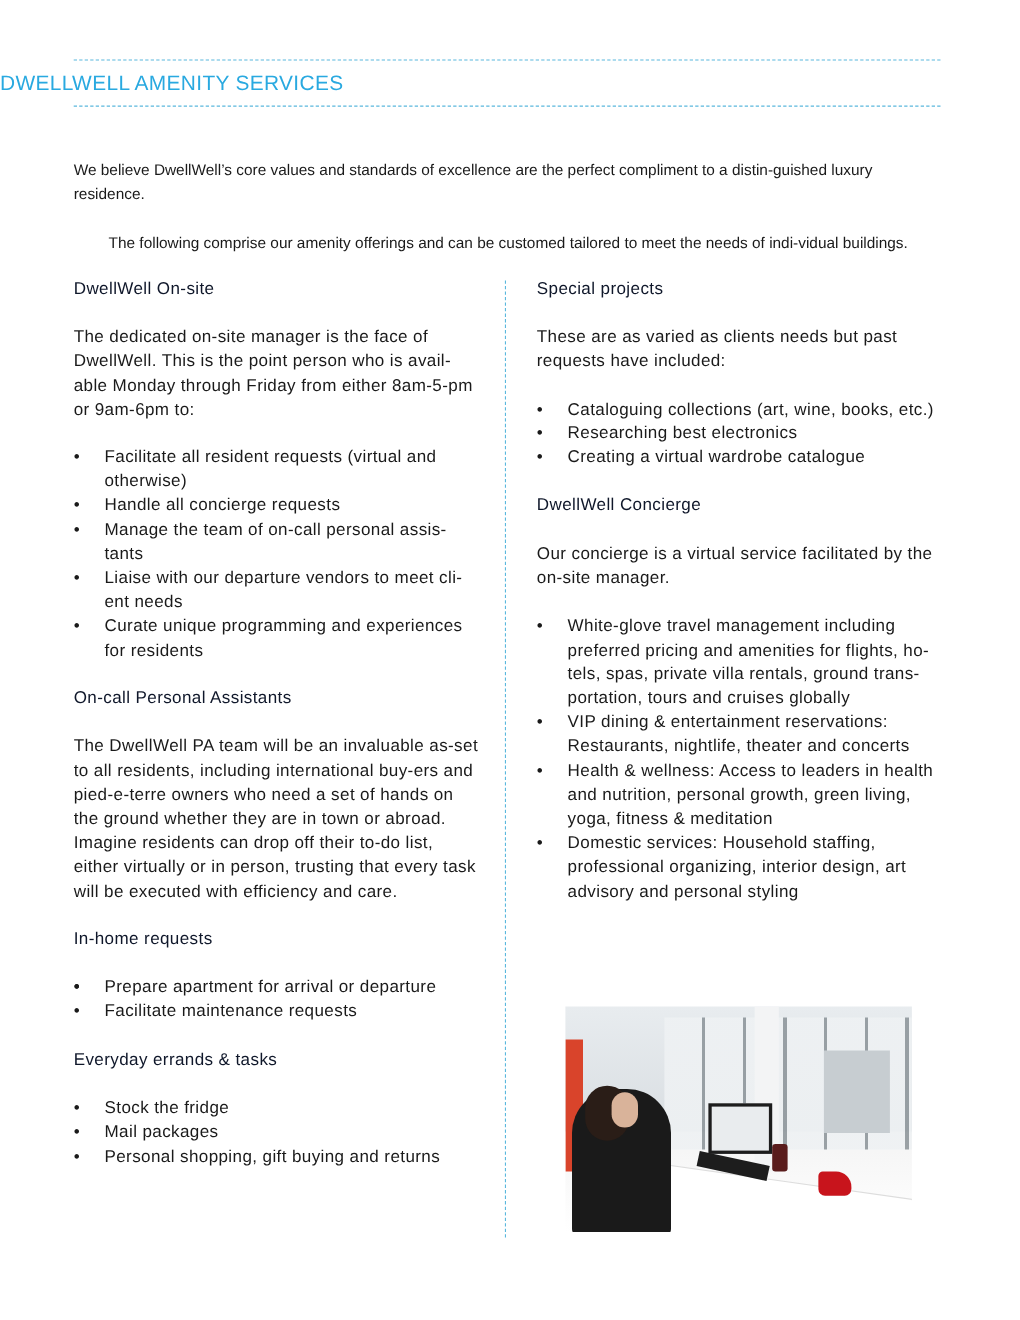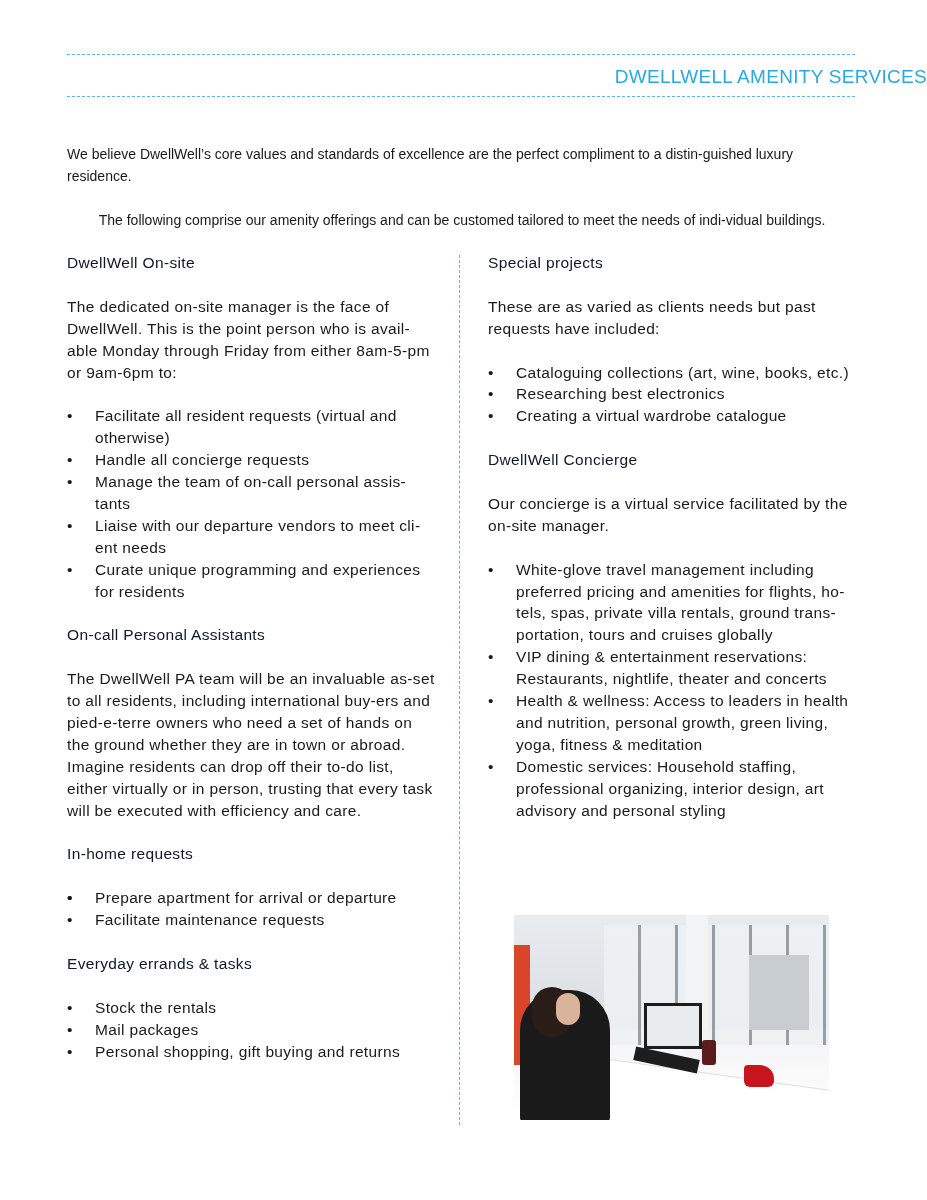--- a/index.html
+++ b/index.html
@@ -2,21 +2,21 @@
 <html><head>
 <meta charset="utf-8">
 <style>
   html, body { margin: 0; padding: 0; background: #ffffff; }
   body { width: 927px; height: 1200px; position: relative; overflow: hidden;
          font-family: "Liberation Sans", sans-serif; color: #1a1a1a; }
   .rule { position: absolute; left: 67px; width: 788px; height: 0;
           border-top: 1.5px dashed #5bb8dd; }
   #rule-top { top: 54px; }
   #rule-bottom { top: 96px; }
-  .title { position: absolute; top: 66px; left: 0; width: 927px; text-align: right;
+  .title { position: absolute; top: 66px; left: 0; width: 927px; text-align: left;
            font-size: 19px; letter-spacing: 0.3px; color: #29a9e0; }
   .intro { position: absolute; left: 67px; width: 790px; font-size: 14px; line-height: 22px; margin-top: 28px; }
   #intro-1 { top: 115px; }
   #intro-2 { top: 181px; text-align: center; }
   .col { position: absolute; top: 252px; font-size: 15.5px; line-height: 21.9px; letter-spacing: 0.35px; }
   #col-left { left: 67px; width: 370px; }
   #col-right { left: 488px; width: 372px; }
   .vdivider { position: absolute; left: 459px; top: 255px; height: 870px; width: 0;
               border-left: 1.5px dashed #5bb8dd; }
   h2 { font-weight: normal; font-size: 15.5px; color: #0f172a; margin: 0 0 21.9px 0; line-height: 21.9px; }
@@ -79,21 +79,21 @@
     <ul>
       <li><span class="bullet">•</span></li>
       <li><span class="bullet">•</span><span>Prepare apartment for arrival or departure</span></li>
       <li><span class="bullet">•</span><span>Facilitate maintenance requests</span></li>
     </ul>
   </section>
 
   <section>
     <h2>Everyday errands &amp; tasks</h2>
     <ul>
-      <li><span class="bullet">•</span><span>Stock the rentals</span></li>
+      <li><span class="bullet">•</span><span>Stock the fridge</span></li>
       <li><span class="bullet">•</span><span>Mail packages</span></li>
       <li><span class="bullet">•</span><span>Personal shopping, gift buying and returns</span></li>
     </ul>
   </section>
 </div>
 
 <div class="col" id="col-right">
   <section>
     <h2>Special projects</h2>
     <p>These are as varied as clients needs but past requests have included:</p>

